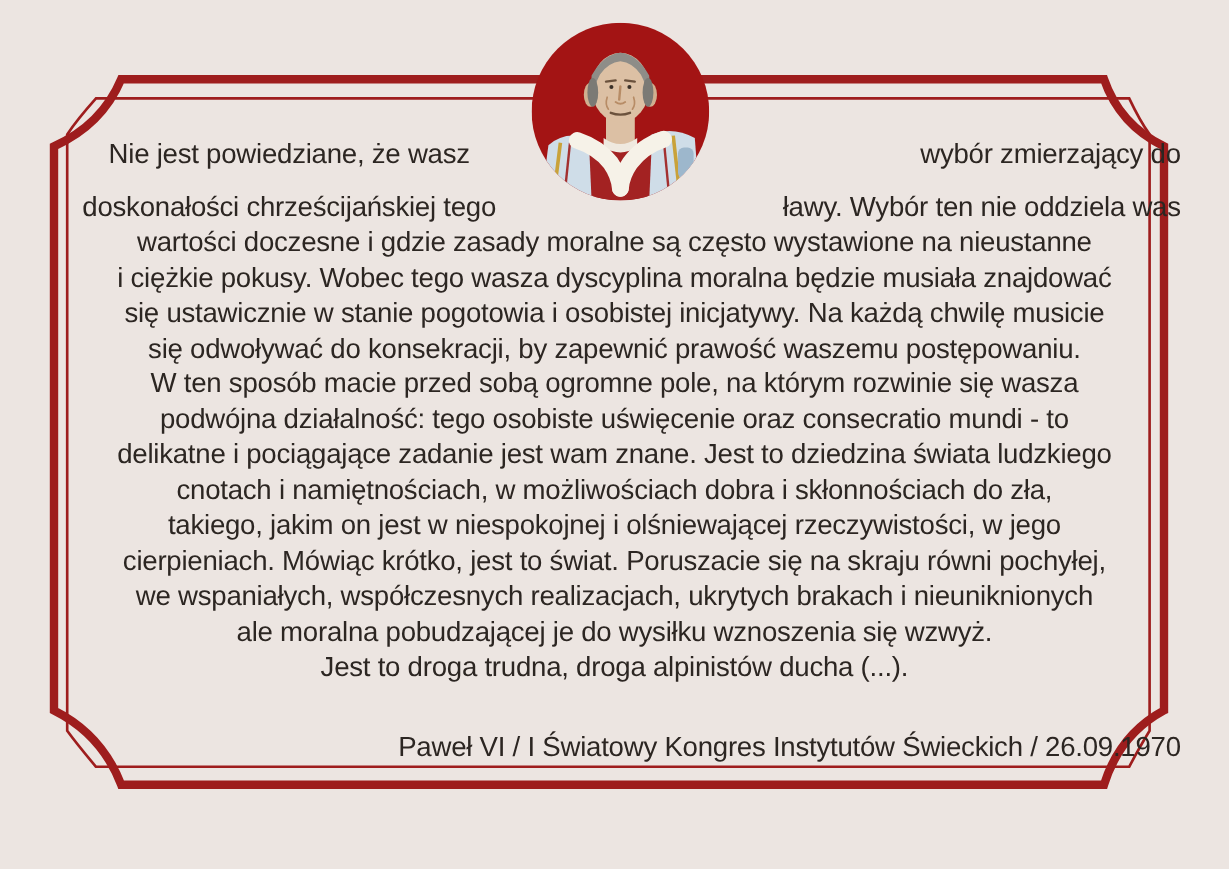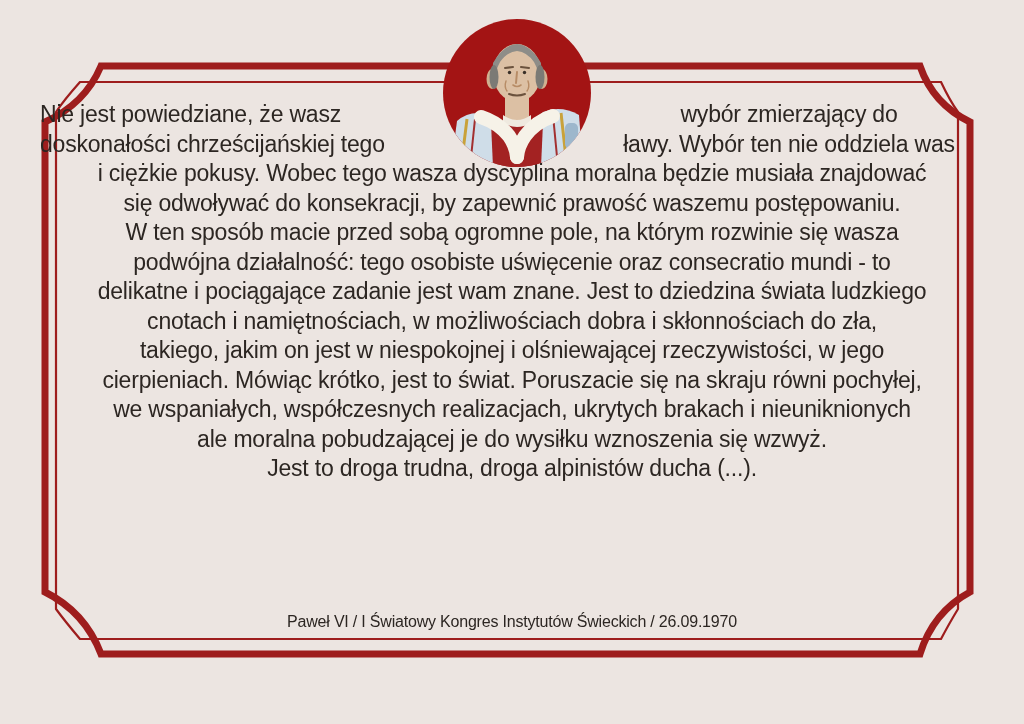--- a/index.html
+++ b/index.html
@@ -21,26 +21,26 @@
   .frame-thick{fill:none;stroke:var(--frame);stroke-width:7;}
   .frame-thin{fill:none;stroke:var(--frame);stroke-width:2.2;}
   
   .quote{
     position:absolute;left:40px;top:100px;width:944px;z-index:2;
     color:var(--ink);font-size:23px;line-height:29.5px;
     letter-spacing:-0.2px;text-align:center;
   }
   .qline{white-space:nowrap;}
   .wrapped{display:flex;align-items:baseline;}
-  .wrapped .left{flex:0 0 402px;text-align:left;white-space:nowrap;}
+  .wrapped .left{flex:0 0 402px;text-align:center;white-space:nowrap;margin-top:14px;}
   .wrapped .gap{flex:0 0 152px;}
-  .wrapped .right{flex:1;text-align:center;white-space:nowrap;}
+  .wrapped .right{flex:1;text-align:right;white-space:nowrap;}
   .attribution{
     position:absolute;left:40px;top:607px;width:944px;z-index:2;
-    color:var(--ink);font-size:16px;line-height:30px;text-align:center;
+    color:var(--ink);font-size:23px;line-height:30px;text-align:right;
     letter-spacing:-0.2px;white-space:nowrap;
   }
   
   .portrait{position:absolute;left:443px;top:19px;width:148px;height:148px;z-index:3;}
   .disk{fill:var(--portrait-bg);}
   .drape{fill:#cfdde8;}
   .drape-stripe-gold{stroke:#c9a23a;stroke-width:3;fill:none;}
   .drape-stripe-red{stroke:#a33030;stroke-width:2;fill:none;}
   .stole-figure{fill:#9db7cc;}
   .mozzetta{fill:#a32222;}
@@ -113,21 +113,23 @@
     <div class="wrapped">
       <span class="left">Nie jest powiedziane, że wasz</span>
       <span class="gap"></span>
       <span class="right">wybór zmierzający do</span>
     </div>
     <div class="wrapped">
       <span class="left">doskonałości chrześcijańskiej tego</span>
       <span class="gap"></span>
       <span class="right">ławy. Wybór ten nie oddziela was</span>
     </div>
+    <div class="qline">wartości doczesne i gdzie zasady moralne są często wystawione na nieustanne</div>
     <div class="qline">i ciężkie pokusy. Wobec tego wasza dyscyplina moralna będzie musiała znajdować</div>
+    <div class="qline">się ustawicznie w stanie pogotowia i osobistej inicjatywy. Na każdą chwilę musicie</div>
     <div class="qline">się odwoływać do konsekracji, by zapewnić prawość waszemu postępowaniu.</div>
     <div class="qline">W ten sposób macie przed sobą ogromne pole, na którym rozwinie się wasza</div>
     <div class="qline">podwójna działalność: tego osobiste uświęcenie oraz consecratio mundi - to</div>
     <div class="qline">delikatne i pociągające zadanie jest wam znane. Jest to dziedzina świata ludzkiego</div>
     <div class="qline">cnotach i namiętnościach, w możliwościach dobra i skłonnościach do zła,</div>
     <div class="qline">takiego, jakim on jest w niespokojnej i olśniewającej rzeczywistości, w jego</div>
     <div class="qline">cierpieniach. Mówiąc krótko, jest to świat. Poruszacie się na skraju równi pochyłej,</div>
     <div class="qline">we wspaniałych, współczesnych realizacjach, ukrytych brakach i nieuniknionych</div>
     <div class="qline">ale moralna pobudzającej je do wysiłku wznoszenia się wzwyż.</div>
     <div class="qline">Jest to droga trudna, droga alpinistów ducha (...).</div>

